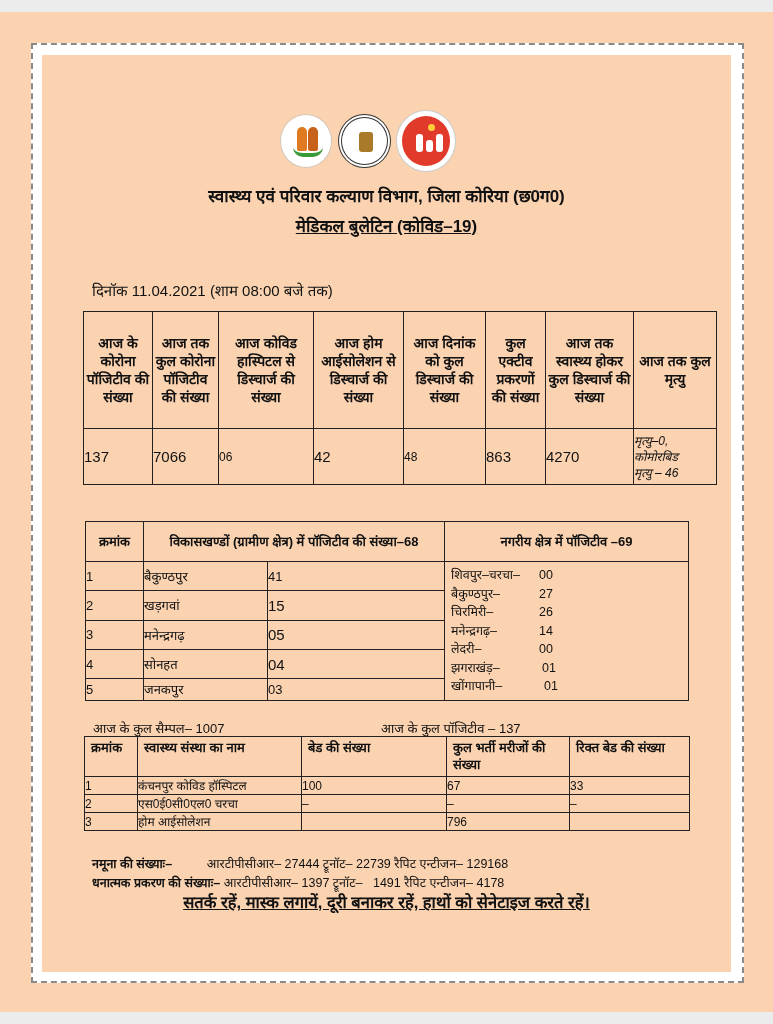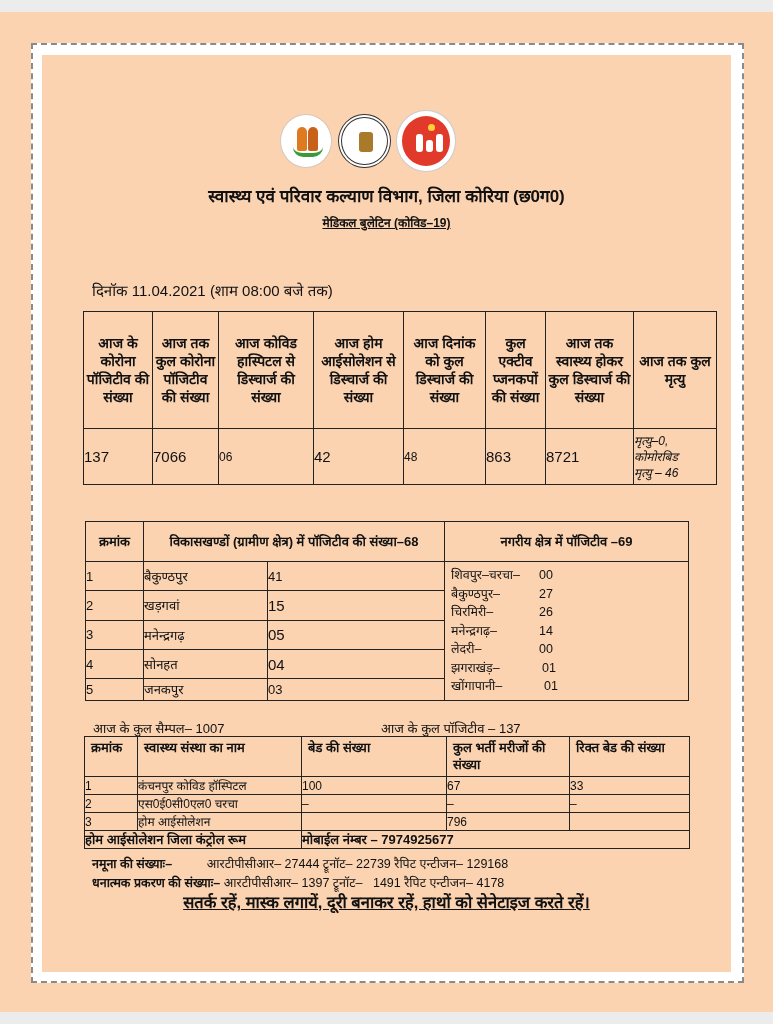--- a/index.html
+++ b/index.html
@@ -15,21 +15,21 @@
   .logo1 { background: #fff; border: 1px solid #d6c7b8; }
   .logo1 .fig { position: absolute; top: 12px; width: 10px; height: 24px; background: #e07a20; border-radius: 5px 5px 2px 2px; }
   .logo1 .leaf { position: absolute; left: 12px; top: 32px; width: 30px; height: 10px; border-bottom: 4px solid #3a9a3a; border-radius: 0 0 20px 20px; }
   .logo2 { background: #fff; border: 4px double #333; }
   .logo2 .emb { position: absolute; left: 17px; top: 14px; width: 14px; height: 20px; background: #a87a2a; border-radius: 3px; }
   .logo3 { background: #e23a2a; border: 5px solid #fff; box-shadow: 0 0 0 1px #ccc; width: 60px; height: 60px; }
   .logo3 .sun { position: absolute; left: 26px; top: 8px; width: 7px; height: 7px; background: #ffcf3a; border-radius: 50%; }
   .logo3 .fam { position: absolute; top: 18px; width: 7px; height: 18px; background: #fff; border-radius: 3px; }
   .title { left: 42px; width: 689px; text-align: center; font-weight: bold; }
   .t1 { top: 184px; font-size: 17px; }
-  .t2 { top: 214px; font-size: 12px; }
+  .t2 { top: 214px; font-size: 17px; }
   .t2 span { text-decoration: underline; }
   .date { left: 92px; top: 280px; font-size: 15px; }
   table { border-collapse: collapse; position: absolute; table-layout: fixed; }
   td, th { border: 1.5px solid #222; vertical-align: middle; }
   .tbl1 { left: 83px; top: 311px; width: 633px; font-size: 14px; }
   .tbl1 th { font-weight: bold; height: 117px; line-height: 18px; padding: 2px; font-size: 14px; }
   .tbl1 td { height: 56px; font-size: 15px; }
   .tbl1 td.small { font-size: 12px; }
   .tbl1 td.death { font-size: 12px; line-height: 16px; font-style: italic; }
   .tbl2 { left: 85px; top: 521px; width: 603px; font-size: 14px; }
@@ -92,32 +92,32 @@
       <col style="width:88px">
       <col style="width:83px">
     </colgroup>
   <tbody>
       <tr>
     <th>आज के कोरोना पॉजिटीव की संख्या</th>
     <th>आज तक कुल कोरोना पॉजिटीव की संख्या</th>
     <th>आज कोविड हास्पिटल से डिस्चार्ज की संख्या</th>
     <th>आज होम आईसोलेशन से डिस्चार्ज की संख्या</th>
     <th>आज दिनांक को कुल डिस्चार्ज की संख्या</th>
-    <th>कुल एक्टीव प्जनकपों की संख्या</th>
+    <th>कुल एक्टीव प्रकरणों की संख्या</th>
     <th>आज तक स्वास्थ्य होकर कुल डिस्चार्ज की संख्या</th>
     <th>आज तक कुल मृत्यु</th>
   </tr>
   <tr>
     <td>137</td>
     <td>7066</td>
     <td class="small">06</td>
     <td>42</td>
     <td class="small">48</td>
     <td>863</td>
-    <td>8721</td>
+    <td>4270</td>
     <td class="death">
       <div>मृत्यु–0,</div>
       <div>कोमोरबिड</div>
       <div>मृत्यु  –  46</div>
     </td>
   </tr>
 </tbody>
   </table>
 
 <table class="tbl2">
@@ -224,24 +224,20 @@
     <td>–</td>
     <td>–</td>
   </tr>
   <tr>
     <td>3</td>
     <td>होम  आईसोलेशन</td>
     <td></td>
     <td>796</td>
     <td></td>
   </tr>
-  <tr>
-    <td colspan="2" class="bold">होम आईसोलेशन जिला कंट्रोल रूम</td>
-    <td colspan="3" class="bold">मोबाईल नंम्बर – 7974925677</td>
-  </tr>
 </tbody>
   </table>
 
 <div class="abs foot f1"><b>नमूना की संख्याः–</b><span>          आरटीपीसीआर– 27444 ट्रूनॉट– 22739 रैपिट एन्टीजन– 129168</span></div>
 <div class="abs foot f2"><b>धनात्मक प्रकरण की संख्याः–</b><span> आरटीपीसीआर– 1397 ट्रूनॉट–   1491 रैपिट एन्टीजन– 4178</span></div>
 
 <div class="abs slogan"><span>सतर्क रहें, मास्क लगायें, दूरी बनाकर रहें, हाथों को सेनेटाइज करते रहें।</span></div>
 
 <div class="bottom-band"></div>
 

